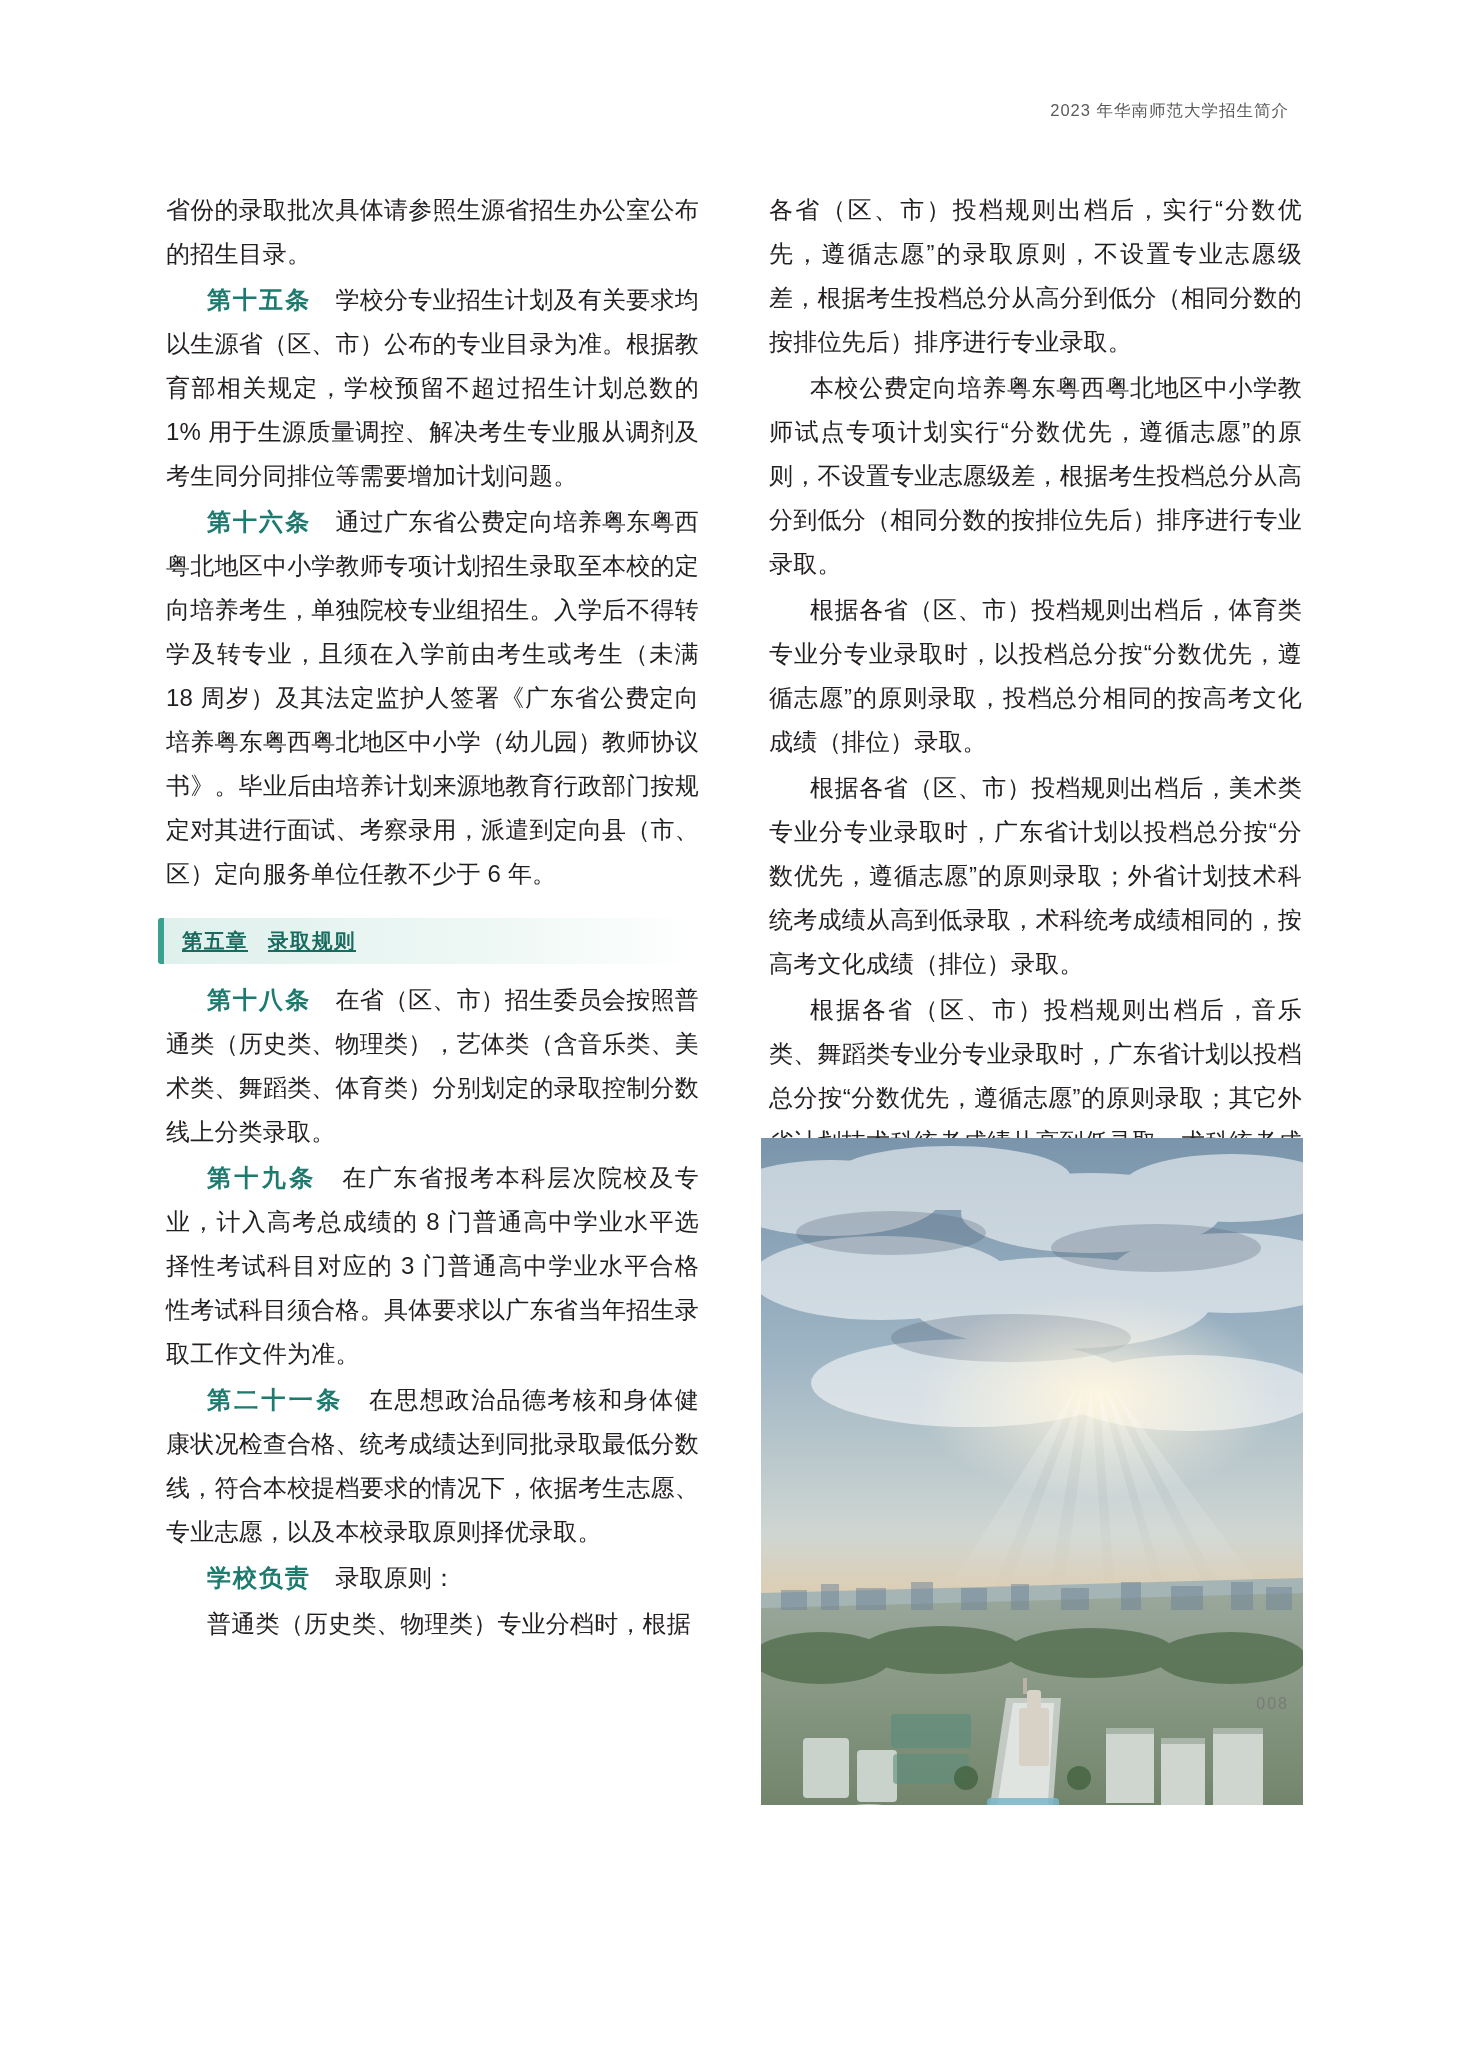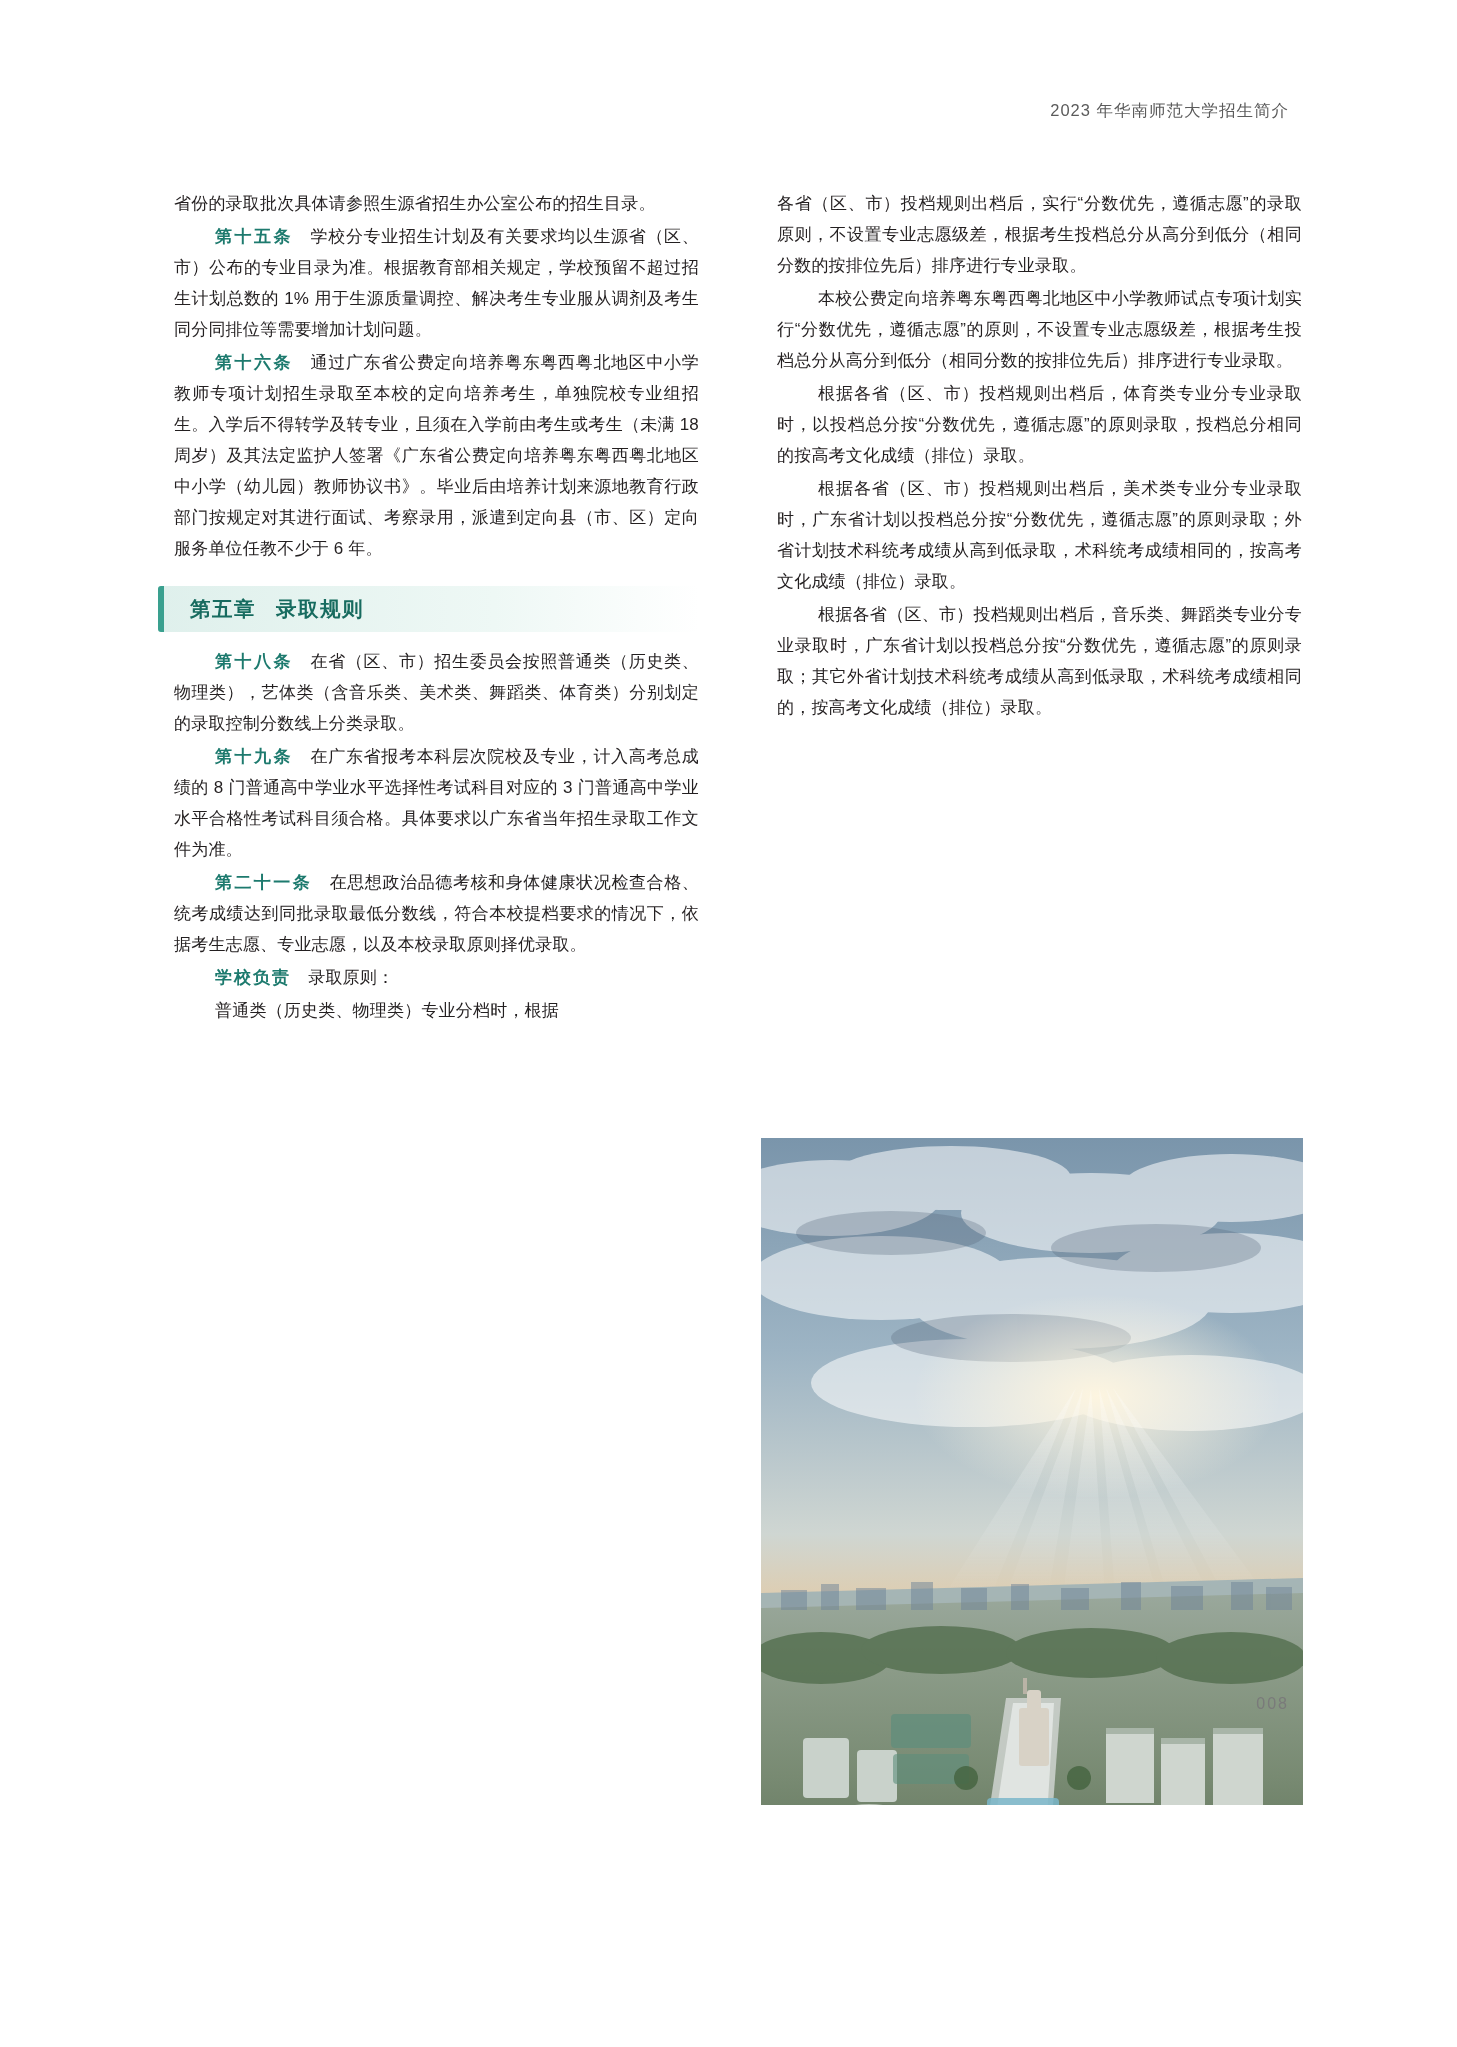--- a/index.html
+++ b/index.html
@@ -32,23 +32,23 @@
     top: 188px;
     left: 158px;
     width: 1145px;
     display: flex;
     gap: 62px;
   }
   .col {
     width: 541px;
   }
   p {
-    margin: 0 0 2px 16px;
-    font-size: 17px;
-    line-height: 31px;
+    margin: 0 0 2px 8px;
+    font-size: 24px;
+    line-height: 44px;
     color: #231f20;
     text-align: justify;
     text-justify: inter-ideograph;
     letter-spacing: 0.2px;
   }
   p.indent {
     text-indent: 41px;
   }
   .artnum {
     color: #1d7a6e;
@@ -68,25 +68,26 @@
     content: "";
     position: absolute;
     left: 0;
     top: 0;
     bottom: 0;
     width: 6px;
     background: #3aa08f;
     border-radius: 3px 0 0 3px;
   }
   .chapter-text {
-    padding-left: 32px;
+    padding-left: 24px;
     font-size: 20.5px;
     font-weight: bold;
     color: #176b5f;
     letter-spacing: 1.5px;
+    text-decoration: underline;
   }
   .chapter-text .chapter-title {
     margin-left: 20px;
   }
   .photo {
     position: absolute;
     left: 761px;
     top: 1138px;
     width: 542px;
     height: 762px;

